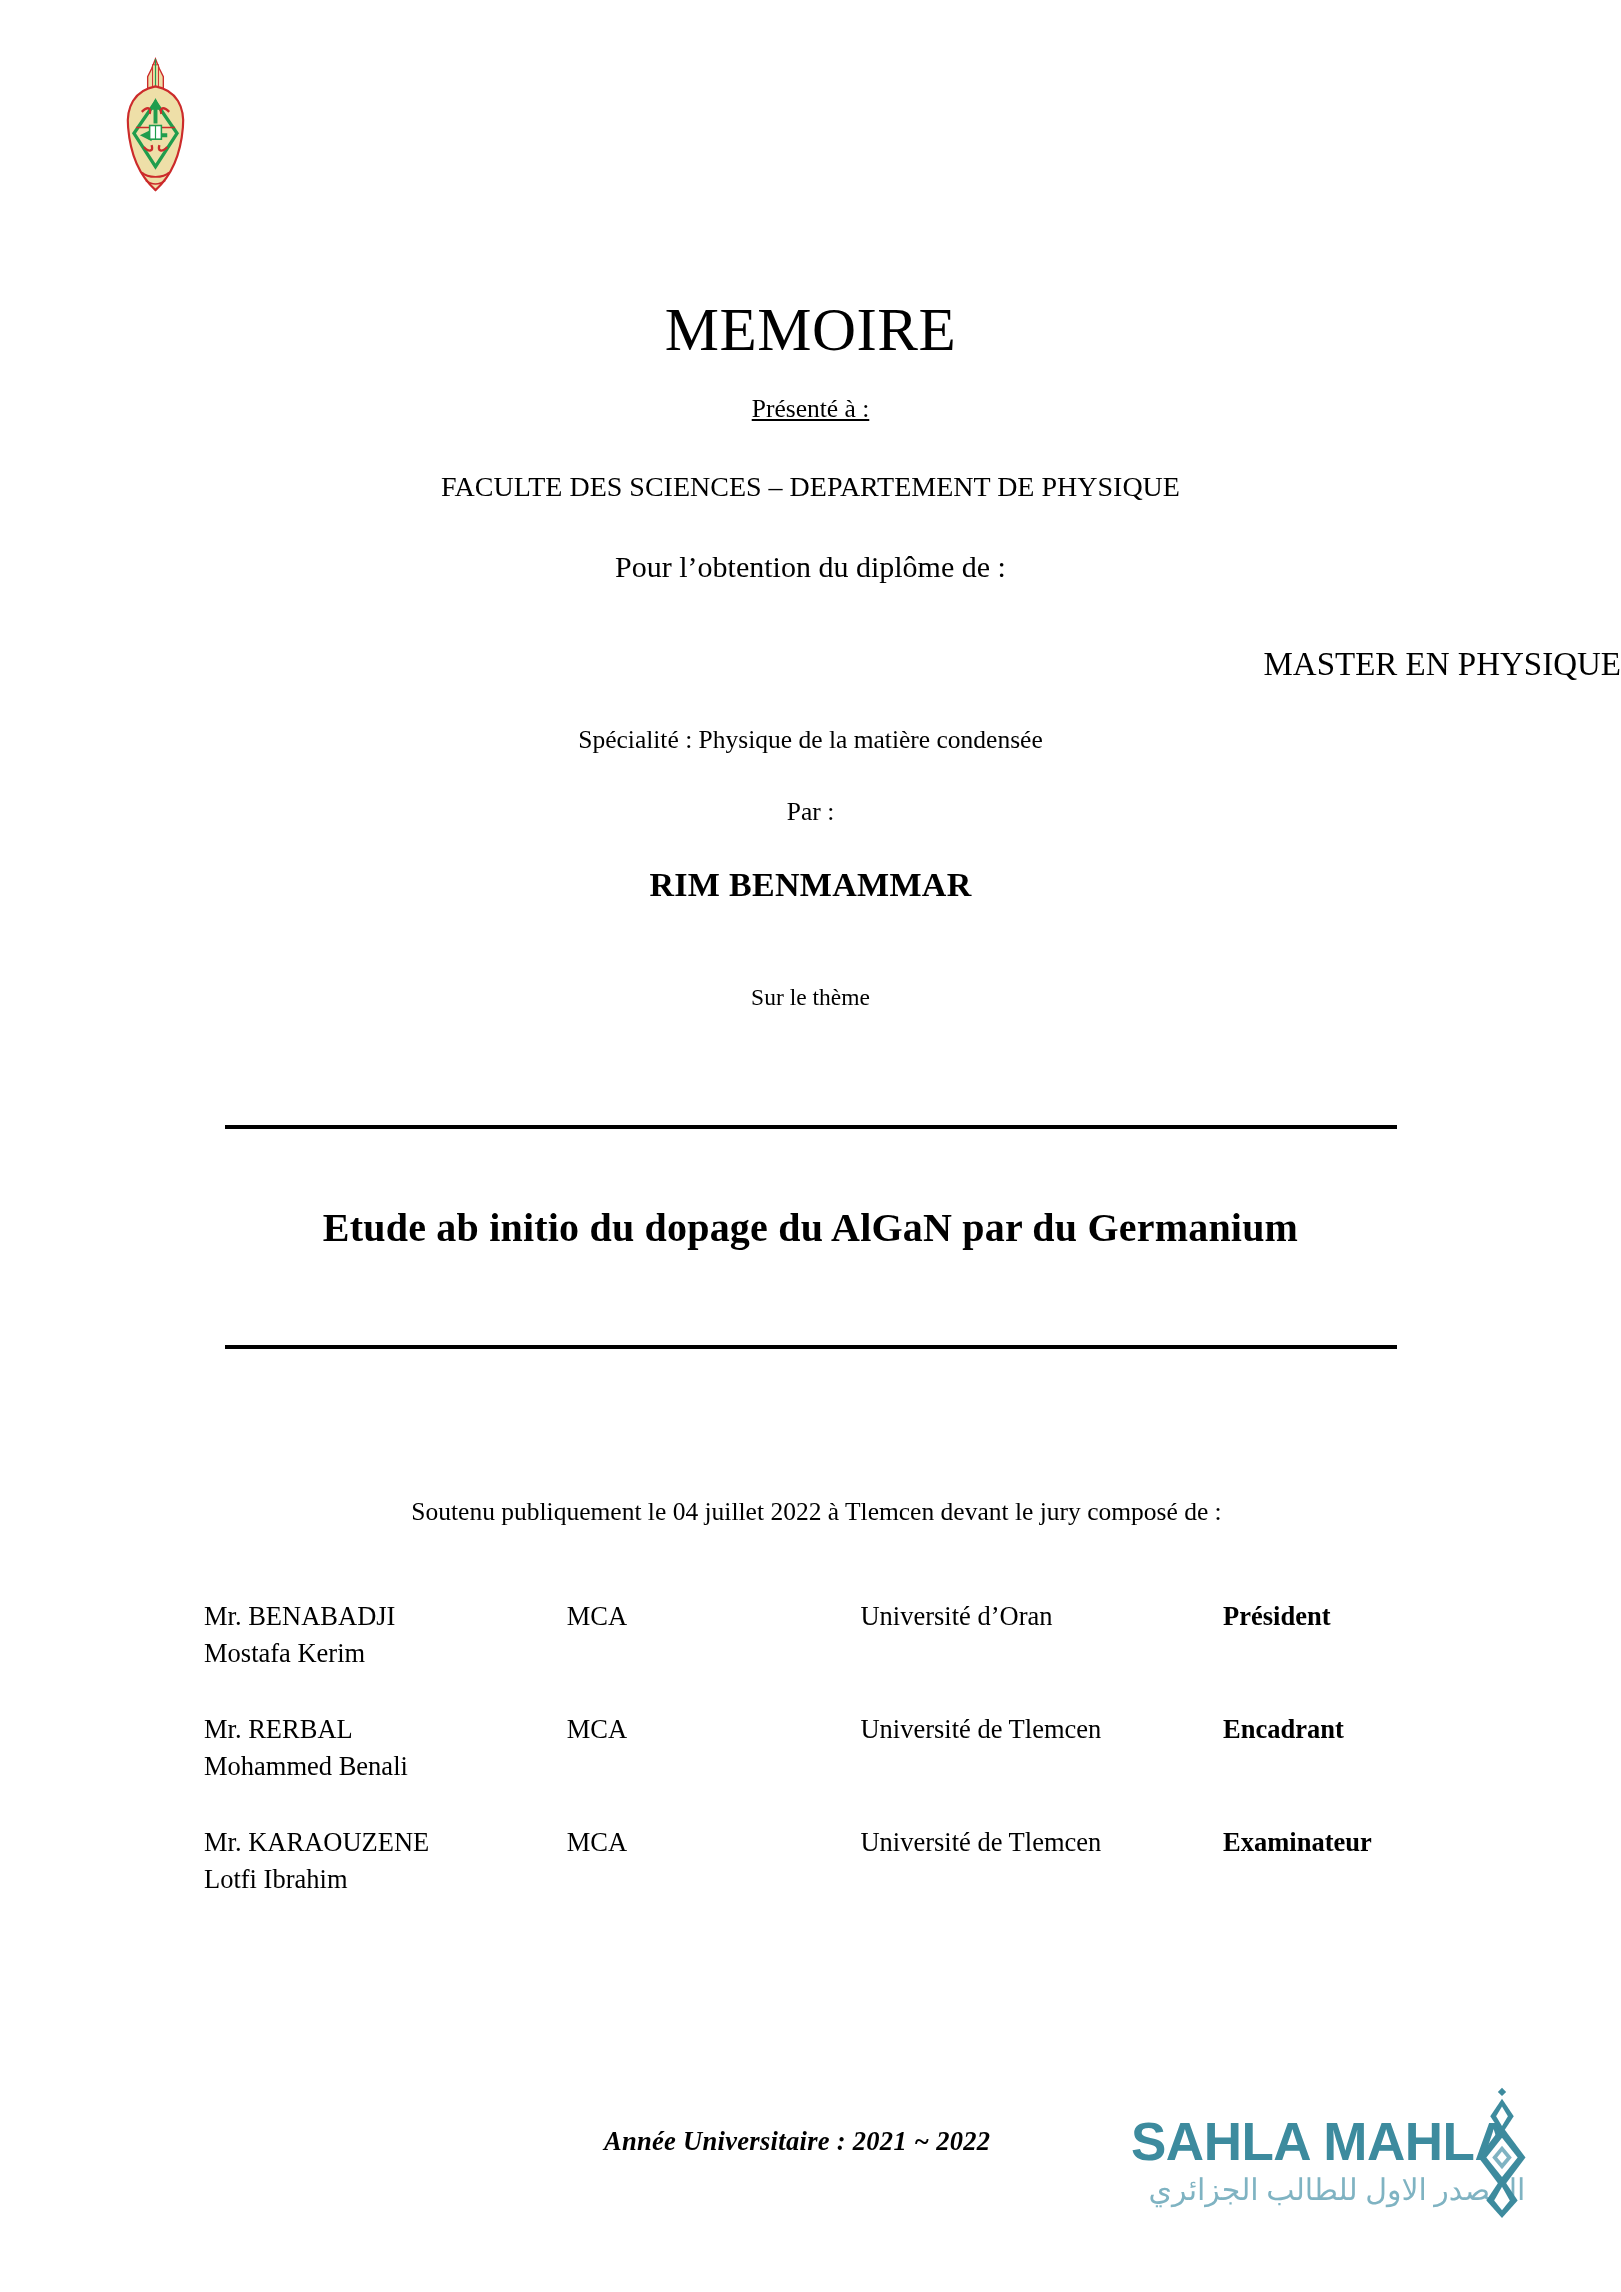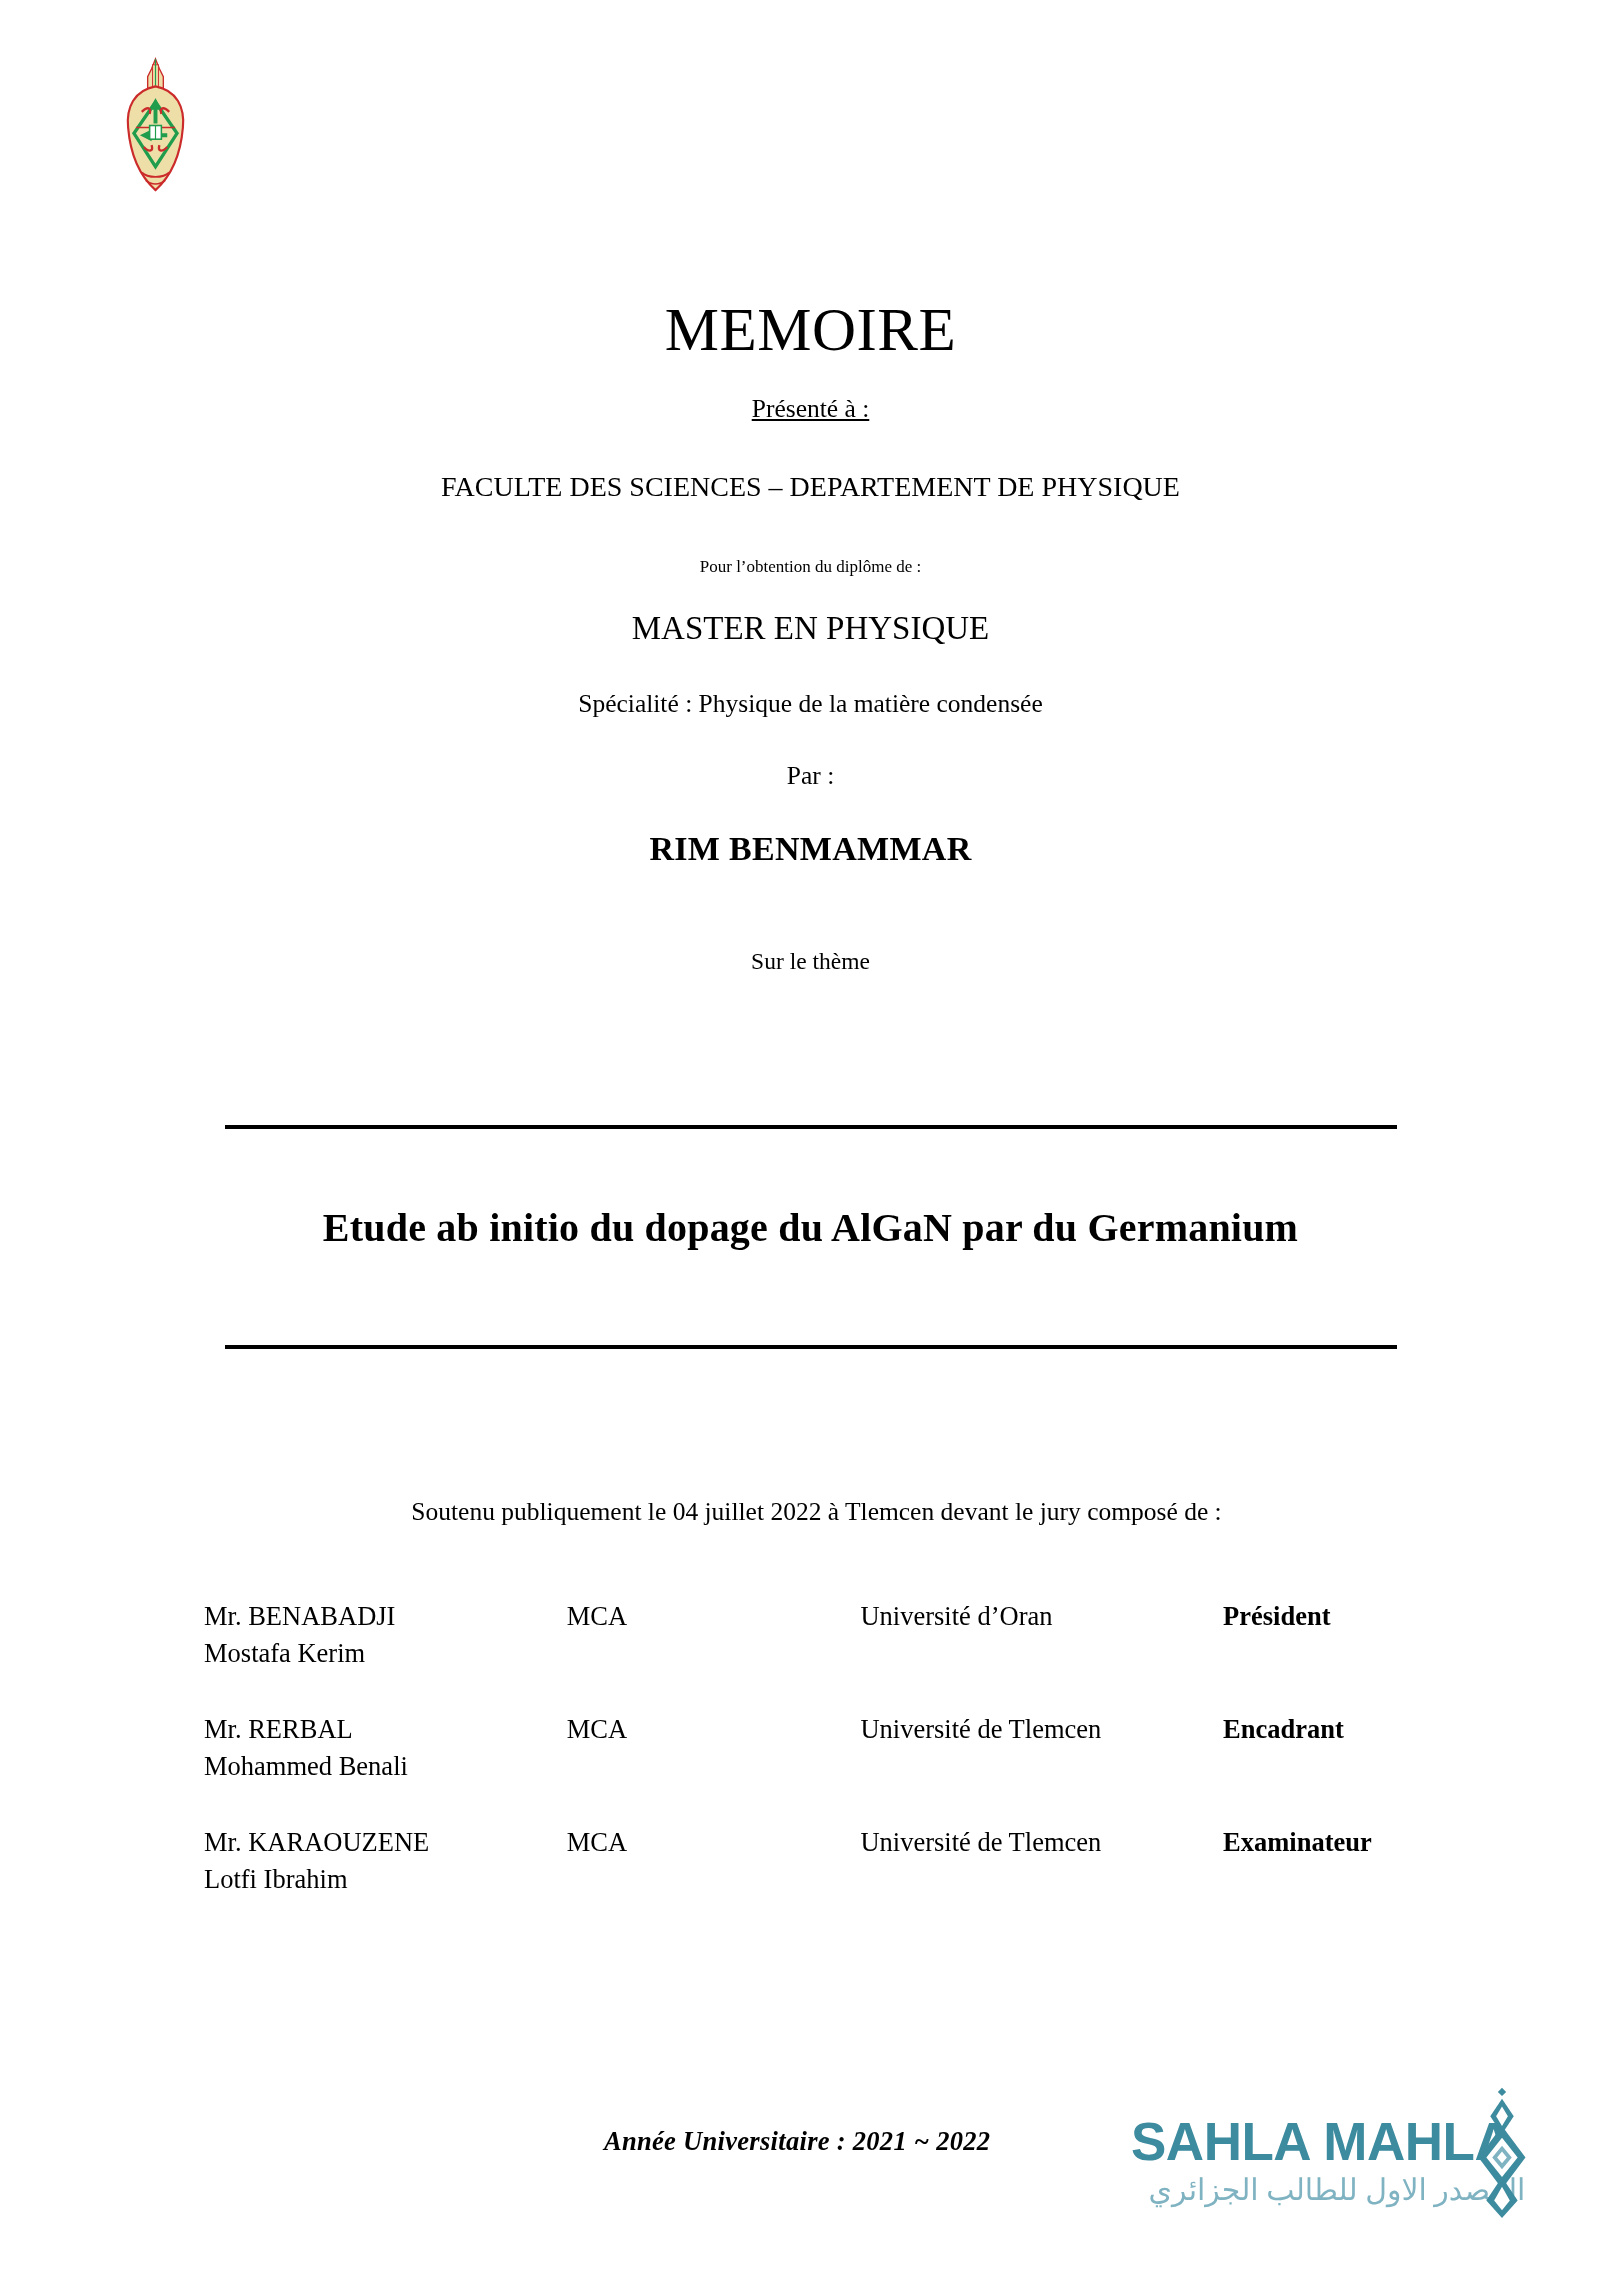--- a/index.html
+++ b/index.html
@@ -87,29 +87,30 @@
     text-decoration: underline;
   }
 
   .line-faculte {
     font-size: 28px;
     line-height: 37px;
     margin-top: 43px;
   }
 
   .line-pour {
-    font-size: 17px;
+    font-size: 30px;
     line-height: 33px;
     margin-top: 45px;
   }
 
   .line-master {
     font-size: 33px;
     line-height: 43px;
-    margin-top: 24px;
+    margin-top: 60px;
+    text-align: right;
   }
 
   .line-specialite {
     font-size: 25.5px;
     line-height: 33px;
     margin-top: 37px;
   }
 
   .line-par {
     font-size: 25.5px;

